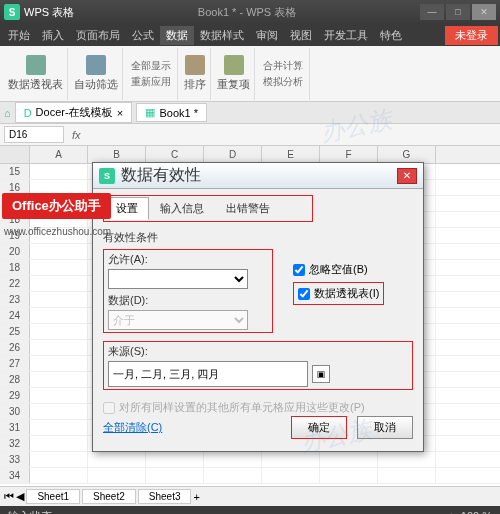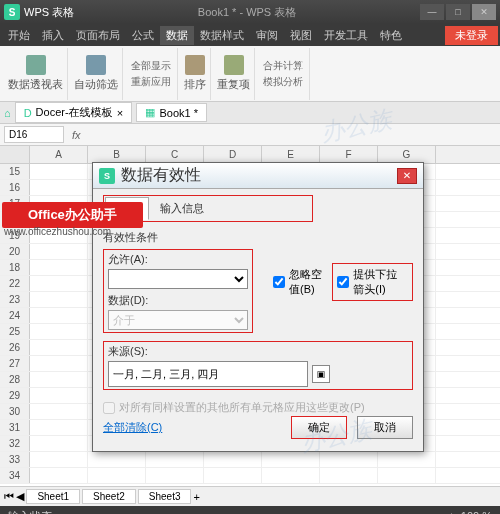--- a/index.html
+++ b/index.html
@@ -49,25 +49,25 @@
 .chk{width:12px;height:12px}
 .txt-in{width:200px;height:20px;background:#fff;border:1px solid #888;padding:12px 4px;font-size:11px}
 .dlg-btn{padding:3px 16px;background:linear-gradient(#fff,#e0e0e0);border:1px solid #888;font-size:11px;cursor:pointer}
 .dlg-btn.primary{border:1.5px solid #d22}
 .clear-link{color:#06c;font-size:11px;cursor:pointer;text-decoration:underline}
 .bottom-row{display:flex;justify-content:space-between;align-items:center;}
 .sheettabs{background:#f0f0f0;height:20px;display:flex;align-items:center;border-top:1px solid #ccc;padding:0 4px;gap:2px}
 .stab{background:#fff;border:1px solid #ccc;padding:1px 10px;font-size:10px;cursor:pointer}
 .statusbar{background:#3a3a3a;height:20px;display:flex;align-items:center;color:#ccc;padding:0 8px;font-size:10px}
 .zoom{margin-left:auto;display:flex;align-items:center;gap:6px}
-.overlay-badge{position:absolute;left:2px;top:202px;background:#d22;color:#fff;padding:4px 26px;font-size:13px;font-weight:bold;border-radius:2px;z-index:20}
+.overlay-badge{position:absolute;left:2px;top:193px;background:#d22;color:#fff;padding:4px 10px;font-size:13px;font-weight:bold;border-radius:2px;z-index:20}
 .overlay-url{position:absolute;left:4px;top:226px;color:#555;font-size:10px;z-index:20}
 .wm{position:absolute;color:rgba(100,150,200,.15);font-size:24px;font-style:italic;transform:rotate(-12deg);pointer-events:none;z-index:15}
 .allow-row{display:flex;align-items:flex-start;gap:20px}
-.right-chks{display:flex;flex-direction:row;gap:2px;margin-top:14px}
+.right-chks{display:flex;flex-direction:column;gap:2px;margin-top:14px}
 .src-row{display:flex;align-items:center;gap:4px}
 .pick-btn{width:18px;height:18px;background:#fff;border:1px solid #888;display:flex;align-items:center;justify-content:center;font-size:9px;cursor:pointer}
 </style>
 </head>
 <body>
 
 <div class="titlebar">
   <div class="app-logo">S</div>
   <div class="titlebar-title">WPS 表格</div>
   <div class="titlebar-doc">Book1 * - WPS 表格</div>
@@ -363,38 +363,39 @@
 <div class="dialog">
   <div class="dlg-title">
     <div class="dlg-logo">S</div>
     <div class="dlg-title-text">数据有效性</div>
     <div class="dlg-close">✕</div>
   </div>
   <div class="dlg-body">
     <div class="dlg-tabs">
       <div class="dlg-tab active">设置</div>
       <div class="dlg-tab">输入信息</div>
+      <div class="dlg-tab">出错警告</div>
     </div>
     <div class="fld-label">有效性条件</div>
     <div class="allow-row">
       <div class="red-box" style="width:170px">
         <div class="fld-label">允许(A):</div>
         <select class="sel"><option></option></select>
         <div class="fld-label" style="margin-top:4px">数据(D):</div>
         <select class="sel" disabled="" style="color:#aaa"><option>介于</option></select>
       </div>
       <div class="right-chks">
         <label class="chk-row">
             <input type="checkbox" class="chk" checked="" style="">
             <span>忽略空值(B)</span>
           </label>
         <div class="red-box">
             <label class="chk-row">
               <input type="checkbox" class="chk" checked="" style="">
-              <span>提供下拉箭头(I)</span>
+              <span>数据透视表(I)</span>
             </label>
           </div>
       </div>
     </div>
     <div class="red-box" style="margin-top:6px">
       <div class="fld-label">来源(S):</div>
       <div class="src-row">
         <input class="txt-in" value="一月, 二月, 三月, 四月" style="">
         <div class="pick-btn">▣</div>
       </div>

